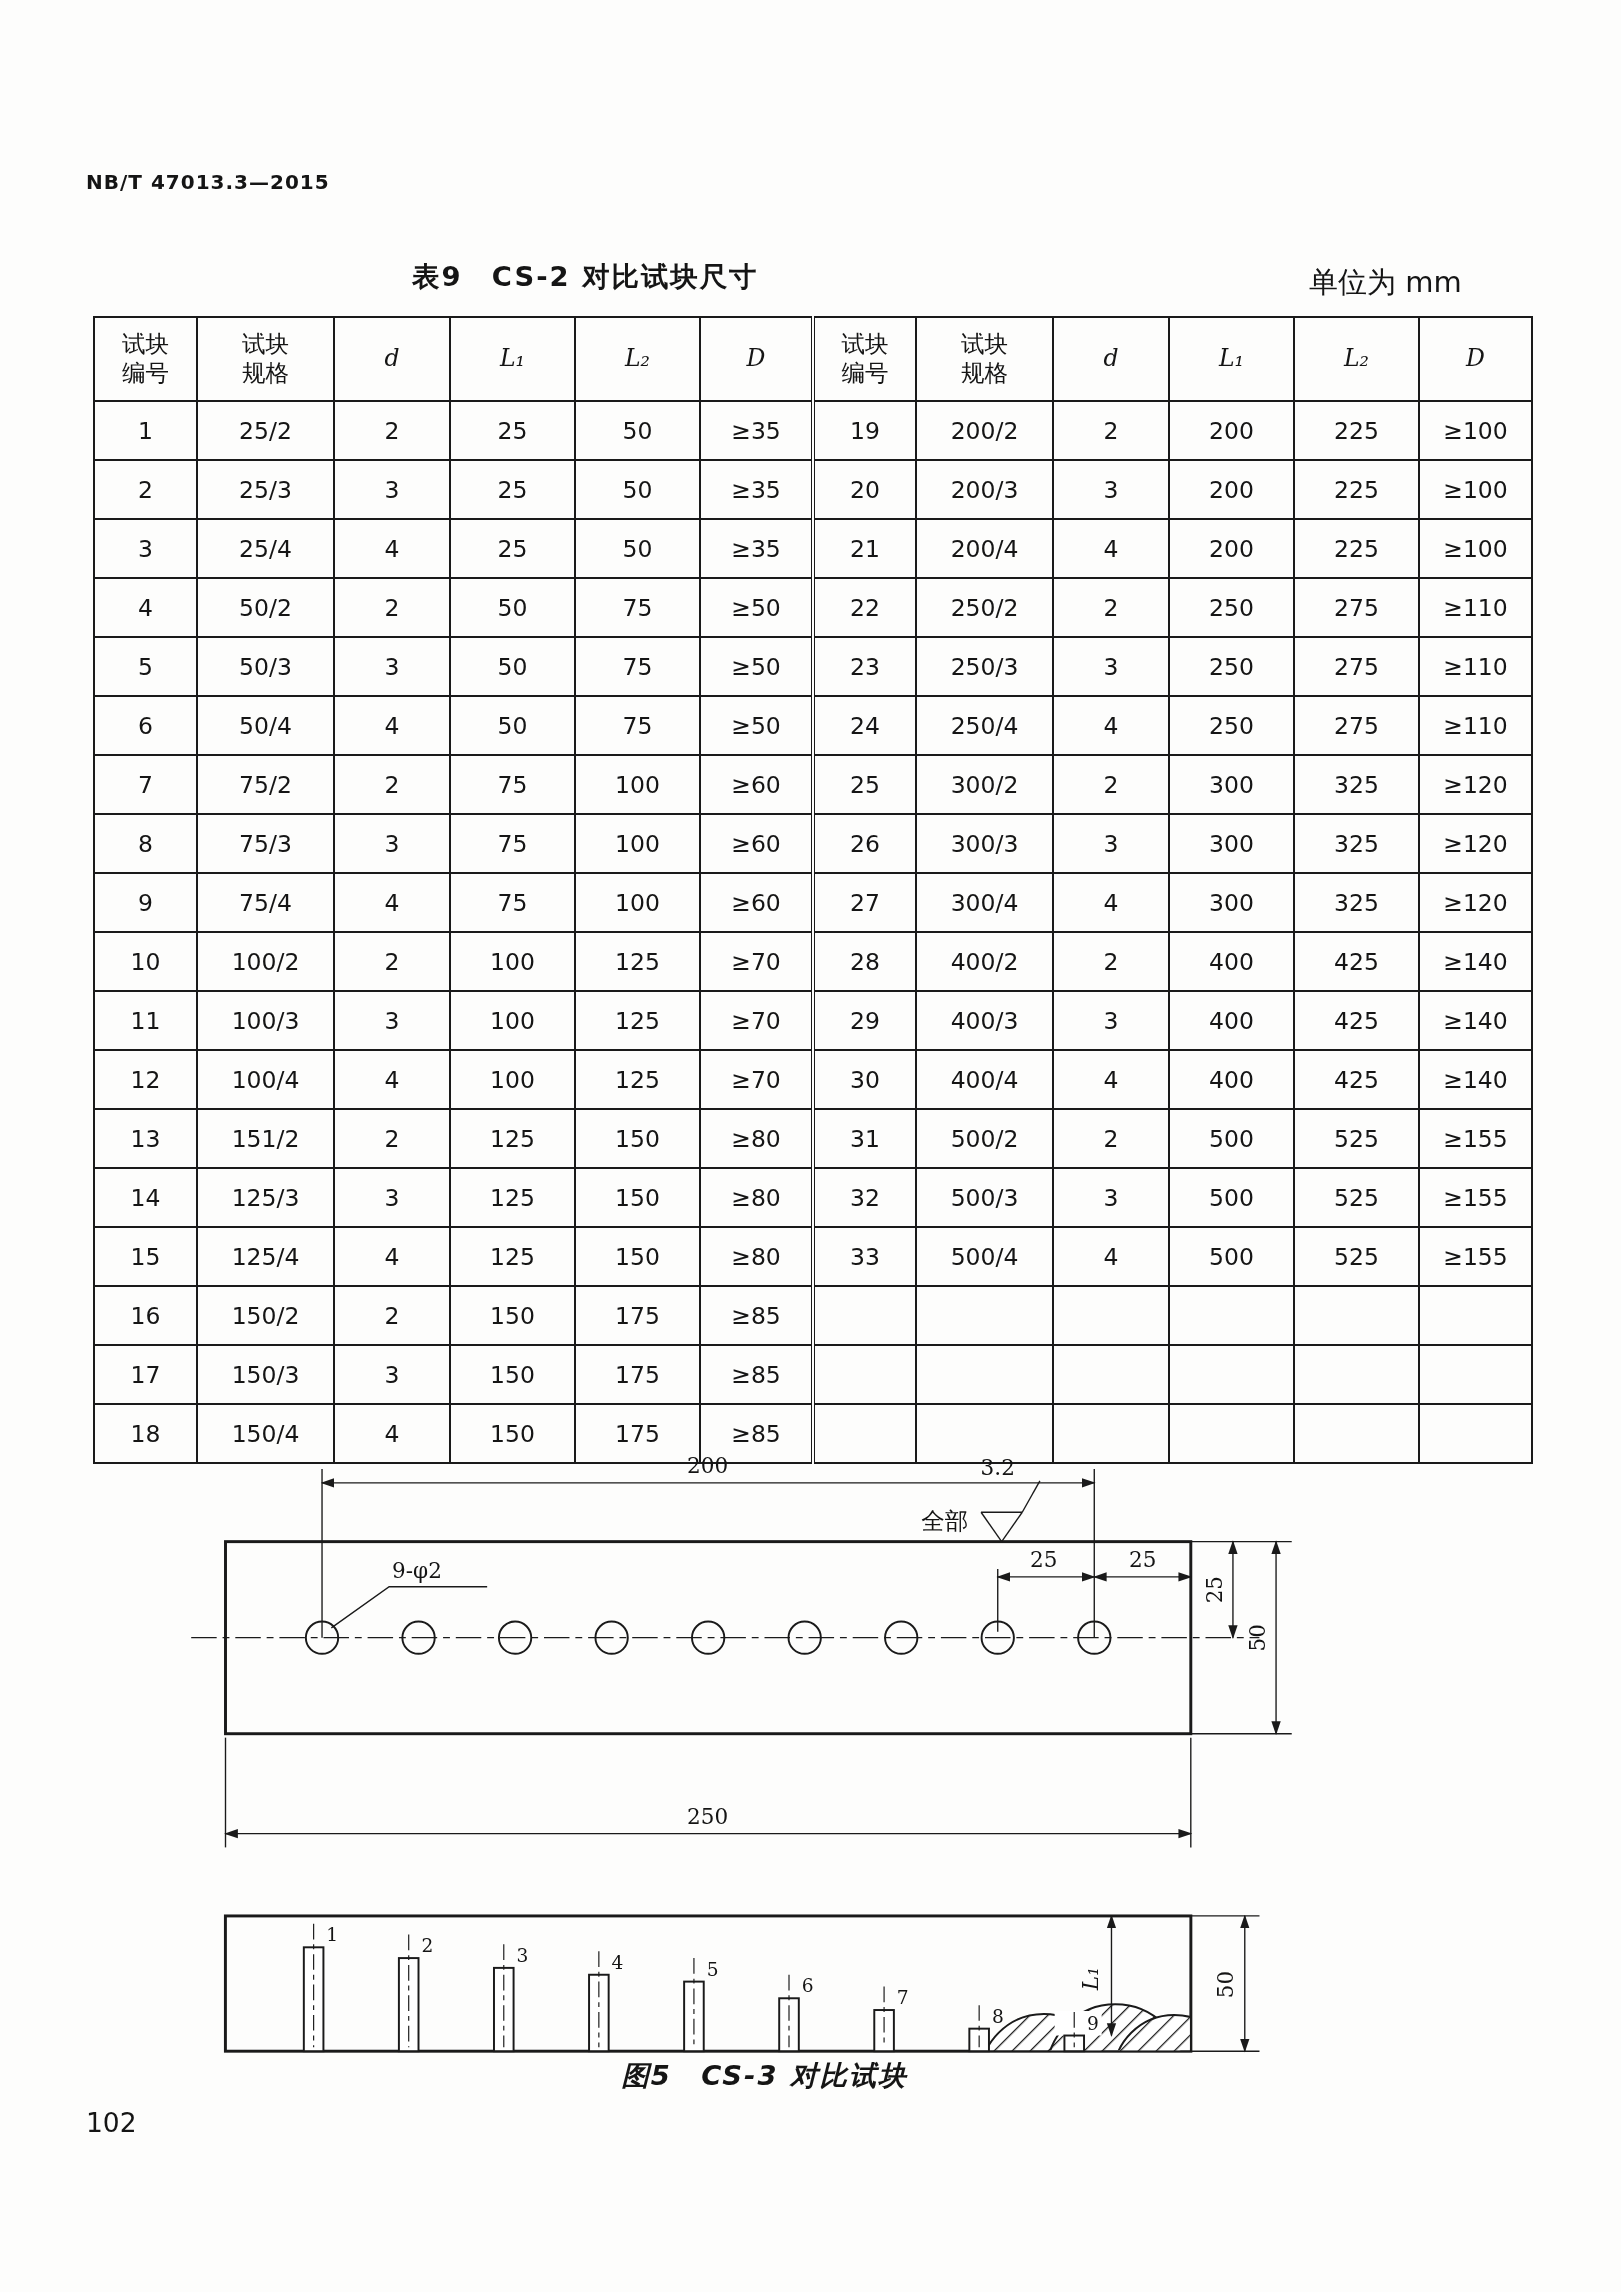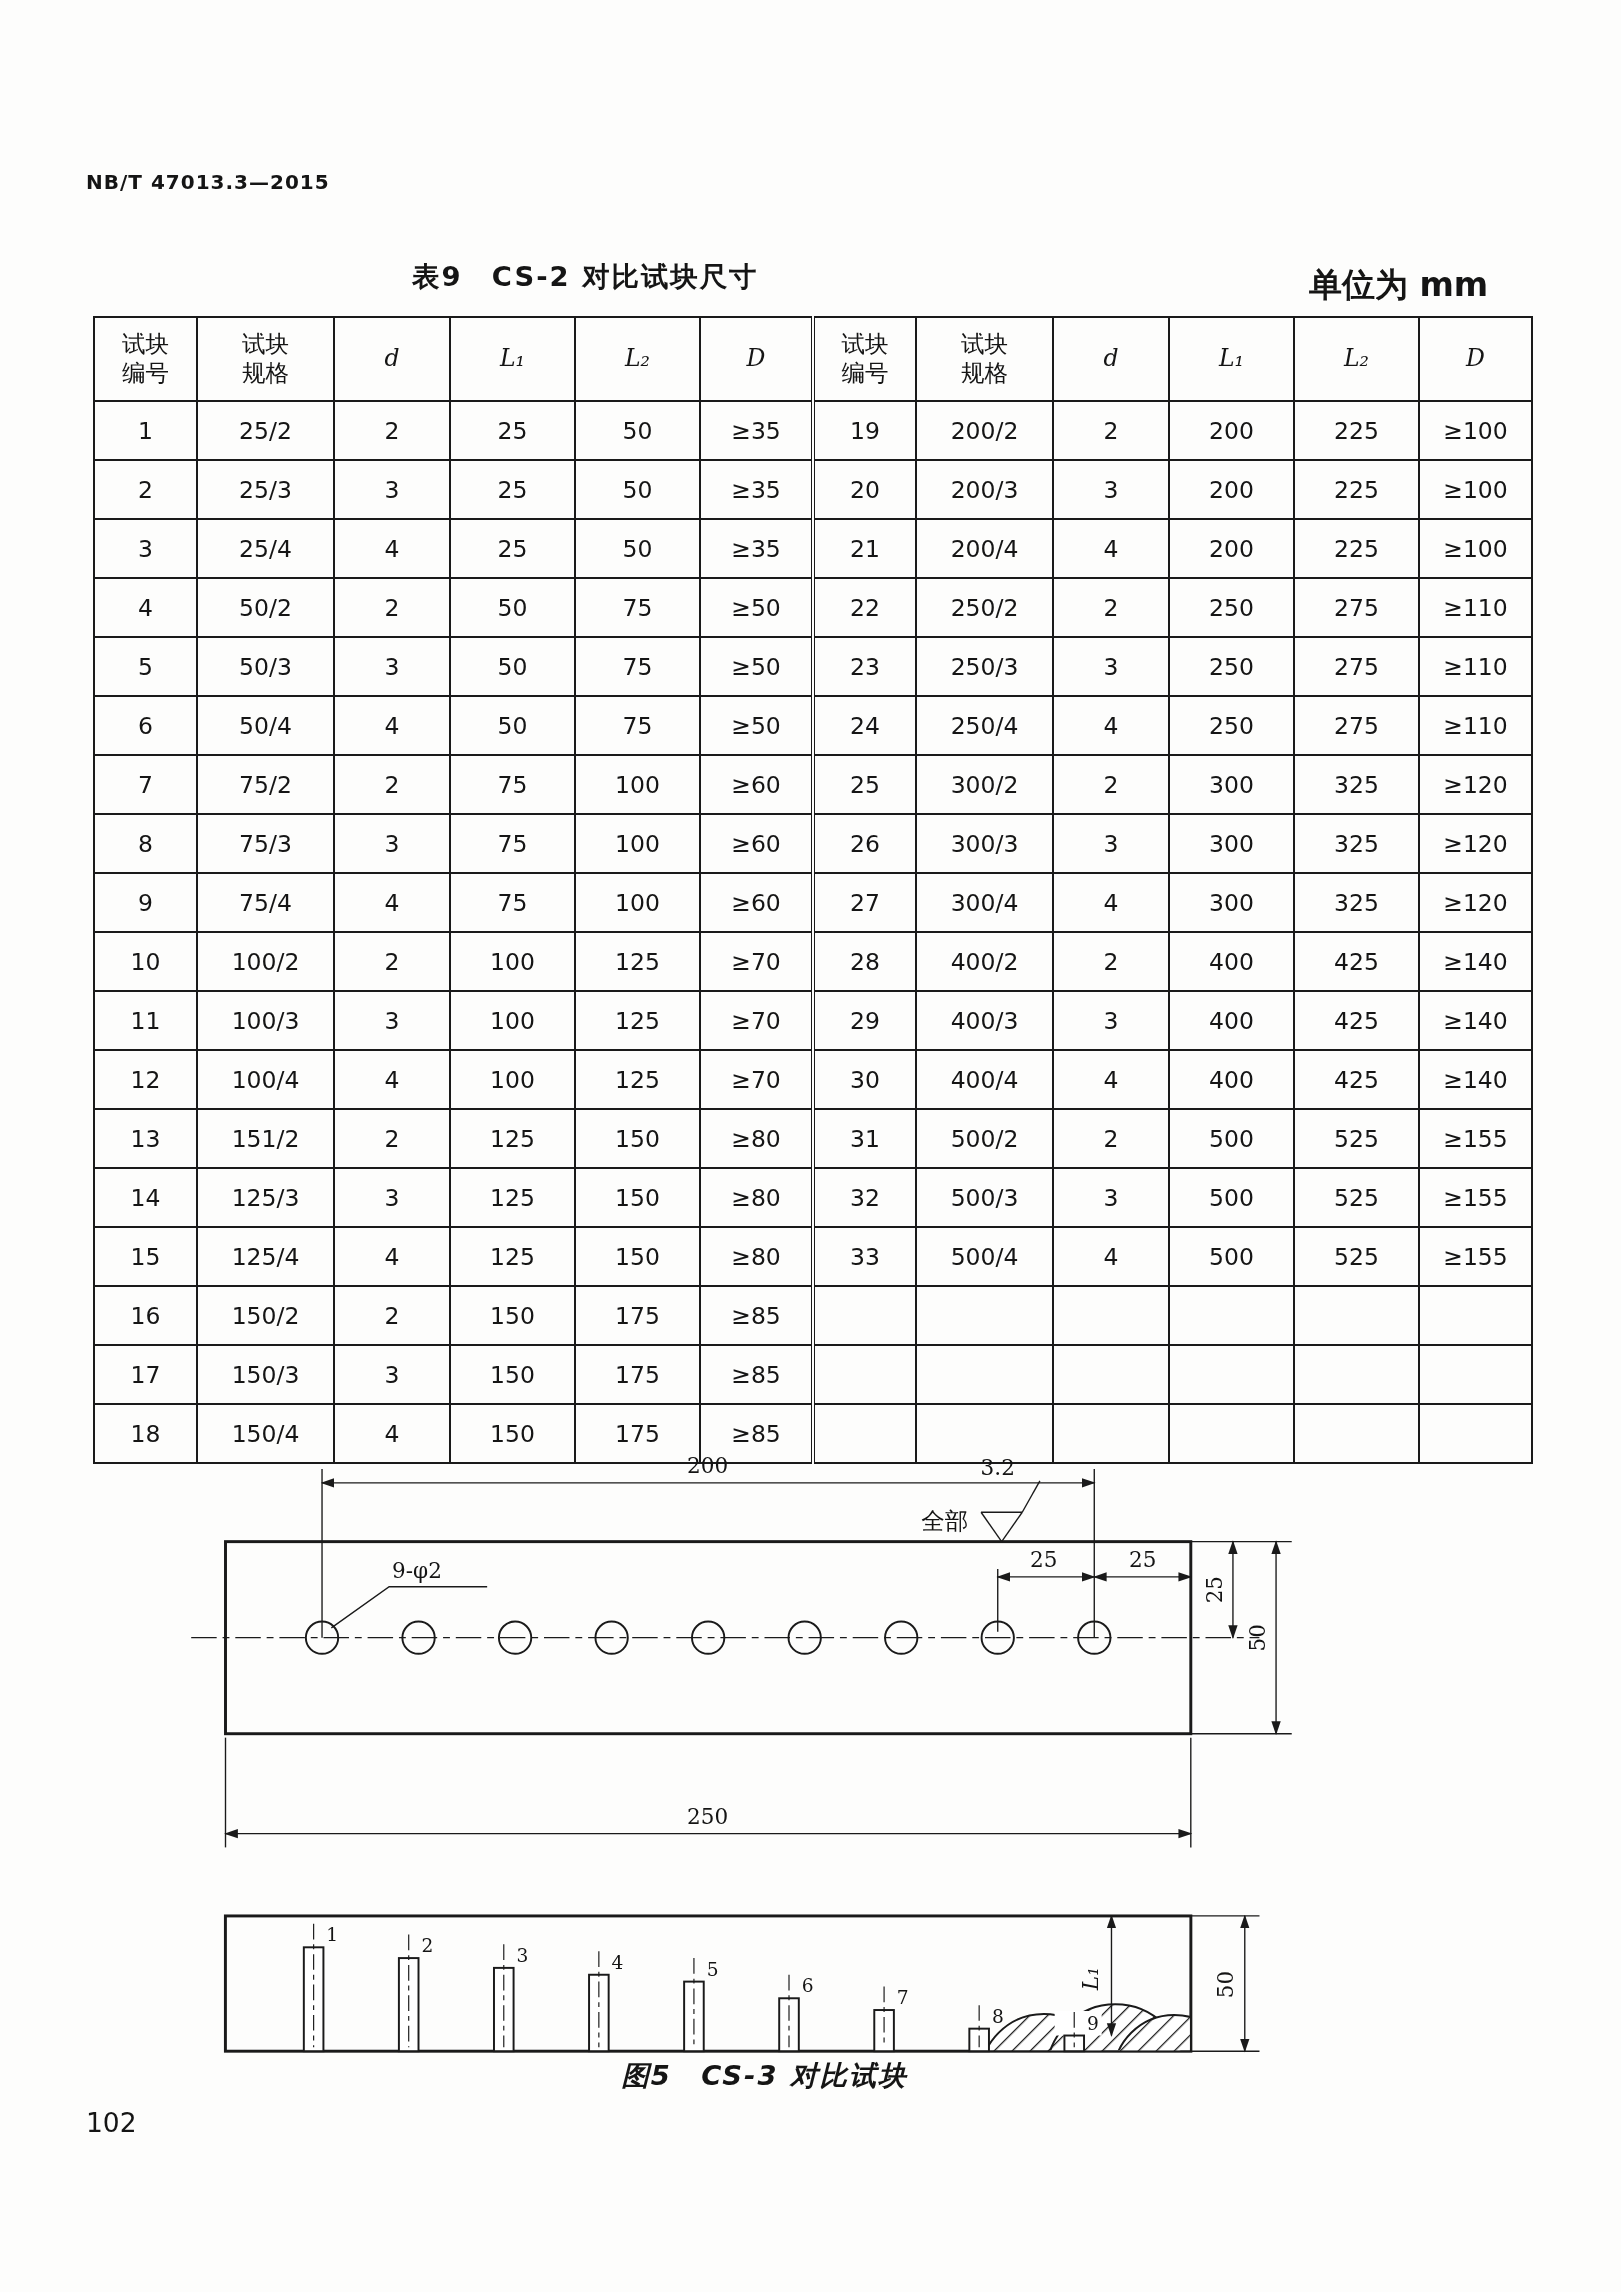--- a/index.html
+++ b/index.html
@@ -1,20 +1,20 @@
 <!DOCTYPE html>
 <html><head>
 <meta charset="utf-8">
 <style>
   html,body{margin:0;padding:0;background:#e9e9e9;}
   .page{position:relative;width:1621px;height:2293px;background:#fdfdfc;
         font-family:"DejaVu Sans",sans-serif;color:#151515;overflow:hidden;}
   .doc-header{position:absolute;left:86px;top:137px;font-size:20px;font-weight:bold;letter-spacing:1px;margin-top:33px;}
   .table-title{position:absolute;left:412px;top:259px;font-size:27.4px;font-weight:bold;letter-spacing:2px;text-align:right;}
-  .unit-label{position:absolute;left:1309px;top:263px;font-size:33px;font-weight:bold;}
+  .unit-label{position:absolute;left:1309px;top:263px;font-size:29px;}
   table.spec{position:absolute;left:93px;top:316px;width:1439px;border-collapse:collapse;
              table-layout:fixed;border:2.9px solid #1a1a1a;padding-left:8px;}
   table.spec th,table.spec td{border:2px solid #1a1a1a;text-align:center;vertical-align:middle;
              font-size:23.5px;padding:0;overflow:hidden;}
   table.spec thead th{height:82px;font-weight:normal;line-height:1.25;}
   table.spec tbody td{height:57px;}
   .sym{font-family:"DejaVu Serif",serif;font-style:italic;font-size:26.5px;}
   .divider{border-left:4.9px double #1a1a1a !important;}
   .fig{position:absolute;left:147px;}
   #fig1{top:1426px;}

